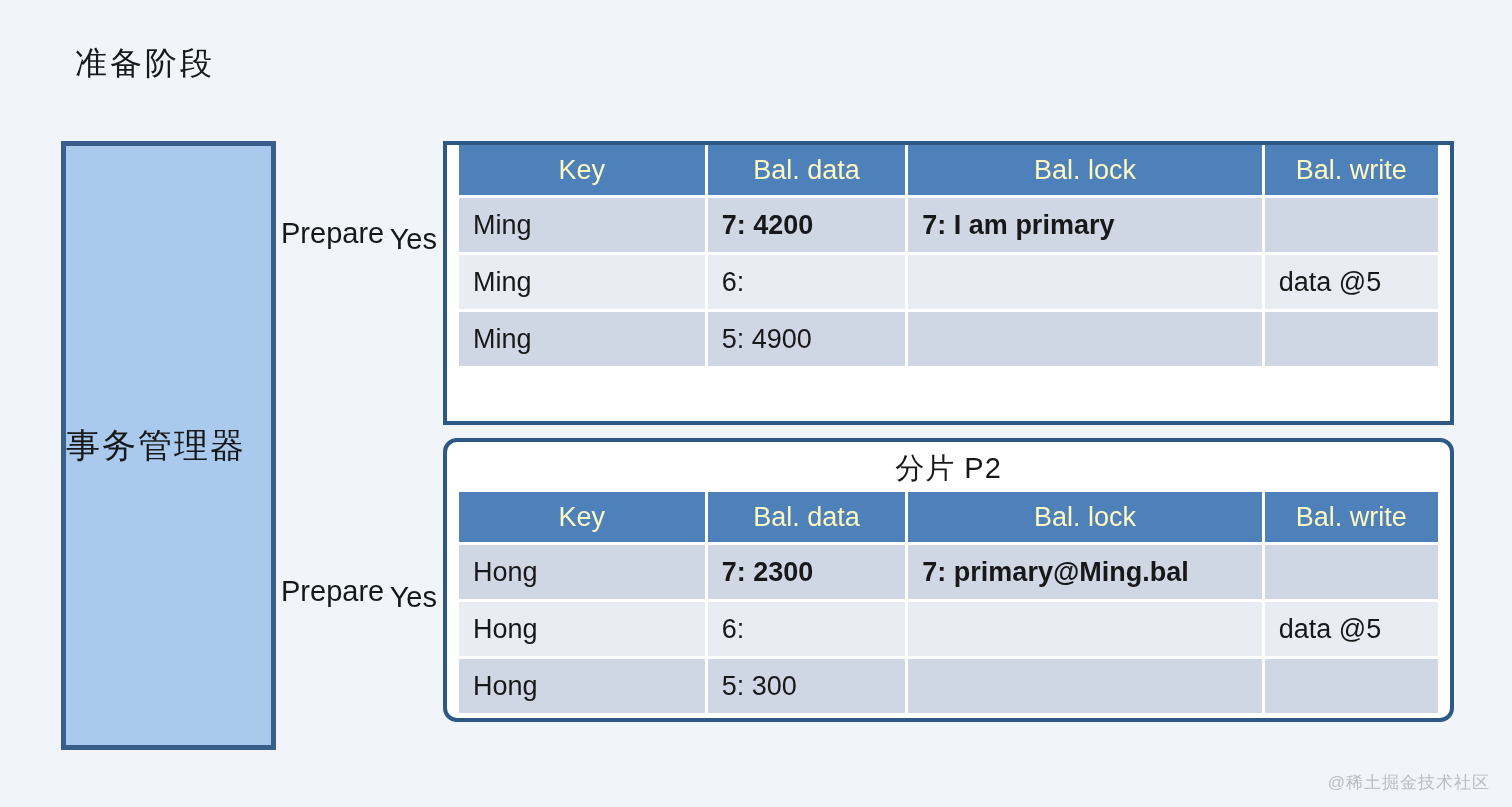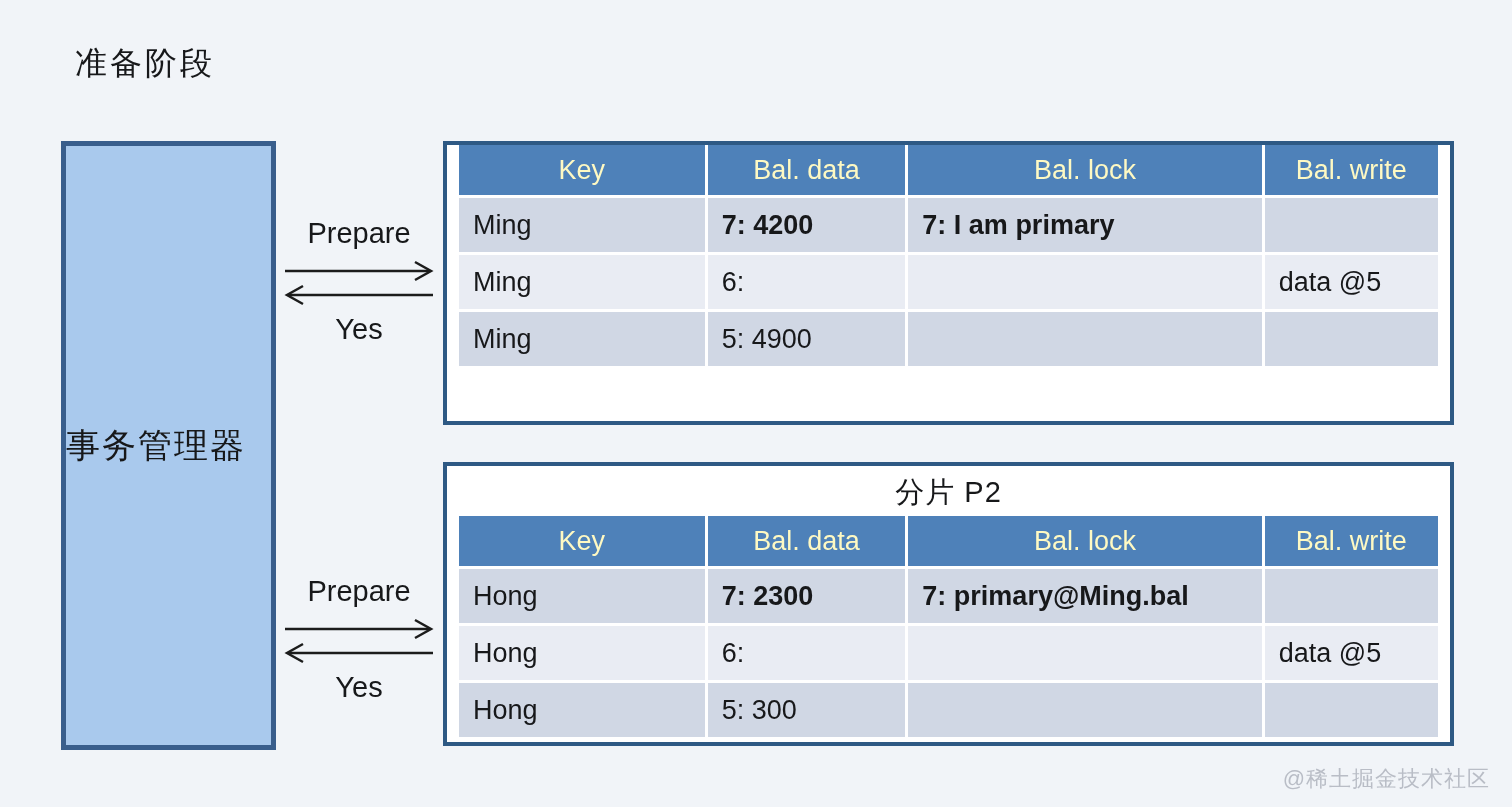--- a/index.html
+++ b/index.html
@@ -16,37 +16,37 @@
   
   .manager-box {
     position:absolute; left:61px; top:141px; width:215px; height:609px;
     background:#a9c9ed; border:5px solid #395e8c; box-sizing:border-box;
     display:flex; align-items:center; justify-content:flex-start;
   }
   .manager-label { font-size:34px; letter-spacing:2px; }
   
   .flow {
     position:absolute; left:281px; width:156px;
-    display:flex; flex-direction:column; align-items:center;
+    display:flex; flex-direction:row; 
   }
   .flow-1 { top:216px; }
   .flow-2 { top:574px; }
   .flow-request, .flow-response { font-size:29px; line-height:34px; }
   .arrow-right-svg { margin-top:10px; }
   .arrow-left-svg  { margin-top:2px; }
   .flow-response   { margin-top:6px; }
   .flow svg line, .flow svg polyline { stroke:#1c1c1c; stroke-width:2.5; fill:none; }
   
   .shard {
     position:absolute; left:443px; width:1011px; height:284px;
     background:#ffffff; border:4px solid #2e5984; box-sizing:border-box;
     padding:0 12px;
   }
   .shard-1 { top:141px; }
-  .shard-2 { top:462px; }
+  .shard-2 { top:438px;border-radius:14px; }
   .shard-title {
     text-align:center; font-size:29px; line-height:38px;
     margin:7px 0 5px 0; letter-spacing:1px;
   }
   table.shard-table {
     width:100%; border-collapse:separate; border-spacing:0;
     table-layout:fixed;
   }
   .shard-table th {
     background:#4e81b9; color:#fef9c3; font-weight:400;
@@ -58,21 +58,21 @@
   .shard-table td {
     font-size:27px; height:54px; padding:0 0 0 14px; text-align:left;
     border-right:3px solid #ffffff; border-bottom:3px solid #ffffff;
   }
   .shard-table td:last-child { border-right:none; }
   .shard-table tr.row-dark  td { background:#d0d7e4; }
   .shard-table tr.row-light td { background:#e9ecf3; }
   .shard-table td.b { font-weight:700; }
   .watermark {
     position:absolute; right:22px; bottom:13px;
-    font-size:22px; color:#b9bdc6; letter-spacing:1px;
+    font-size:17px; color:#b9bdc6; letter-spacing:1px;
   }
 </style>
 </head>
 <body>
 
 <div class="canvas">
 
   <div class="page-title">准备阶段</div>
 
   <div class="manager-box">

